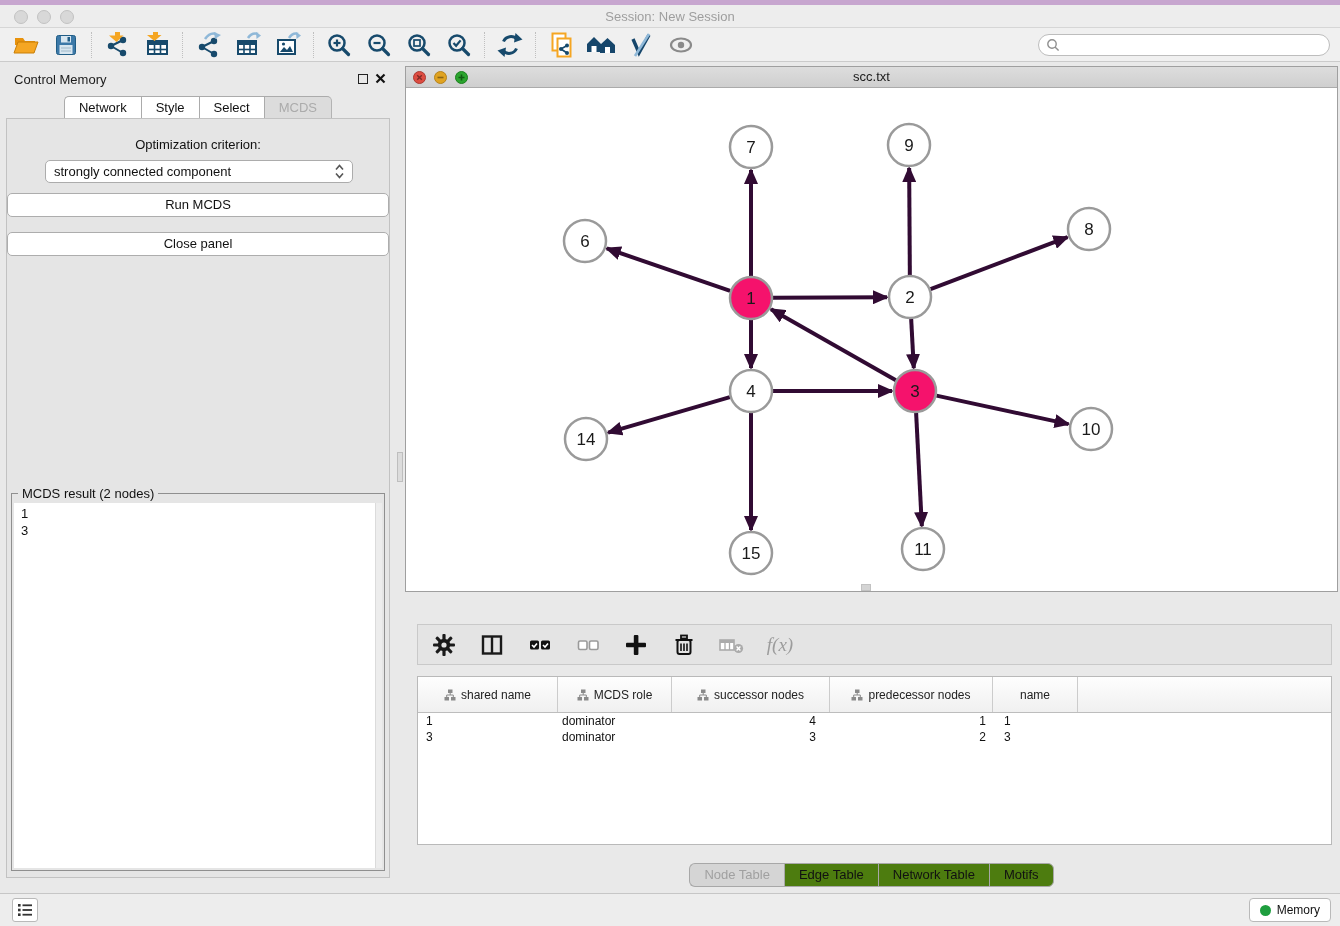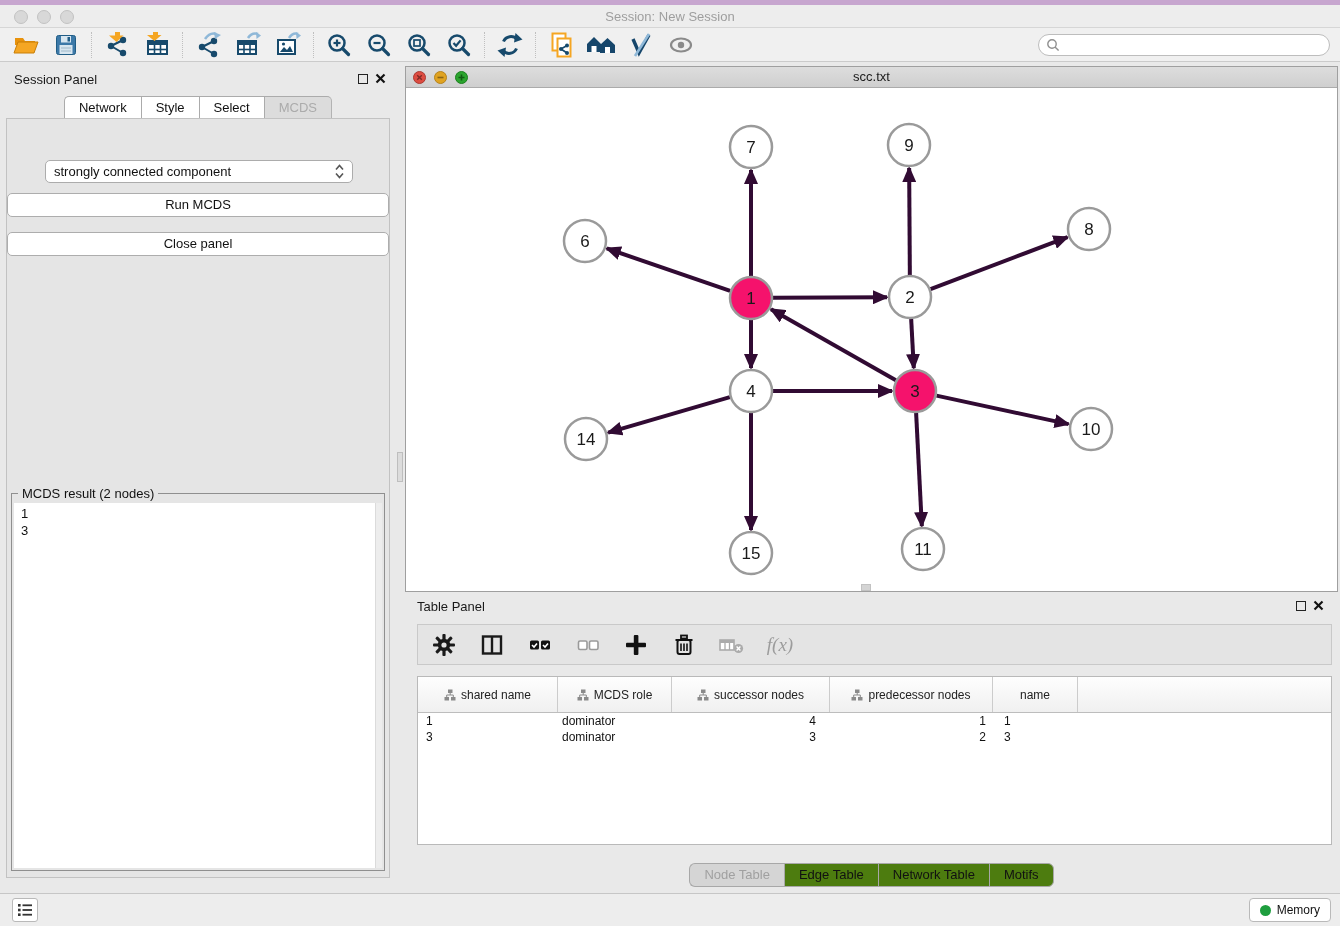--- a/index.html
+++ b/index.html
@@ -266,38 +266,39 @@
   <div class="searchbox">
     <svg width="14" height="14" viewBox="0 0 14 14">
       <circle cx="6" cy="6" r="4.2" fill="none" stroke="#8F8F8F" stroke-width="1.4"></circle>
       <line x1="9" y1="9" x2="12.6" y2="12.6" stroke="#8F8F8F" stroke-width="1.4"></line>
     </svg>
     <input placeholder="" style="">
   </div>
 </div>
 
 <div class="cpanel-header">
-  <span class="panel-title">Session Panel</span>
+  <span class="panel-title">Control Memory</span>
   <span class="panel-btns">
     <span class="float-box"></span>
     <svg width="11" height="11" viewBox="0 0 11 11">
       <line x1="1.5" y1="1.5" x2="9.5" y2="9.5" stroke="#111" stroke-width="2.2"></line>
       <line x1="9.5" y1="1.5" x2="1.5" y2="9.5" stroke="#111" stroke-width="2.2"></line>
     </svg>
   </span>
 </div>
 
 <div class="cp-tabs">
   <div class="tab">Network</div>
   <div class="tab">Style</div>
   <div class="tab">Select</div>
   <div class="tab sel">MCDS</div>
 </div>
 
 <div class="cp-content">
+  <div class="opt-label">Optimization criterion:</div>
   <div class="dropdown">
     <span>strongly connected component</span>
     <svg class="chevs" width="9" height="15" viewBox="0 0 9 15">
       <path d="M1 5.5 L4.5 1.5 L8 5.5" fill="none" stroke="#555" stroke-width="1.6"></path>
       <path d="M1 9.5 L4.5 13.5 L8 9.5" fill="none" stroke="#555" stroke-width="1.6"></path>
     </svg>
   </div>
   <div class="btn-row">
     <button class="push-btn">Run MCDS</button>
     <button class="push-btn">Close panel</button>
@@ -375,30 +376,20 @@
         <circle cx="180" cy="351" r="21" fill="#FFFFFF" stroke="#9A9A9A" stroke-width="2.5"></circle>
         <text x="180" y="357" text-anchor="middle" font-size="17" fill="#1A1A1A" font-family="&quot;Liberation Sans&quot;,sans-serif">14</text>
         <circle cx="345" cy="465" r="21" fill="#FFFFFF" stroke="#9A9A9A" stroke-width="2.5"></circle>
         <text x="345" y="471" text-anchor="middle" font-size="17" fill="#1A1A1A" font-family="&quot;Liberation Sans&quot;,sans-serif">15</text>
       </svg>
     <div class="net-hthumb"></div>
   </div>
 </div>
 
 <div class="tpanel">
-  <div class="tpanel-header">
-    <span class="panel-title" style="left:12px;">Table Panel</span>
-    <span class="panel-btns" style="right:14px;">
-      <span class="float-box"></span>
-      <svg width="11" height="11" viewBox="0 0 11 11">
-        <line x1="1.5" y1="1.5" x2="9.5" y2="9.5" stroke="#111" stroke-width="2.2"></line>
-        <line x1="9.5" y1="1.5" x2="1.5" y2="9.5" stroke="#111" stroke-width="2.2"></line>
-      </svg>
-    </span>
-  </div>
 
   <div class="tp-toolbar">
     <div class="tp-btn">
       <svg width="26" height="26" viewBox="0 0 26 26">
         <g fill="#1A1A1A">
           <rect x="11.4" y="2" width="3.2" height="6" rx="1"></rect>
           <rect x="11.4" y="18" width="3.2" height="6" rx="1"></rect>
           <rect x="11.4" y="2" width="3.2" height="6" rx="1" transform="rotate(45 13 13)"></rect>
           <rect x="11.4" y="18" width="3.2" height="6" rx="1" transform="rotate(45 13 13)"></rect>
           <rect x="11.4" y="2" width="3.2" height="6" rx="1" transform="rotate(90 13 13)"></rect>

